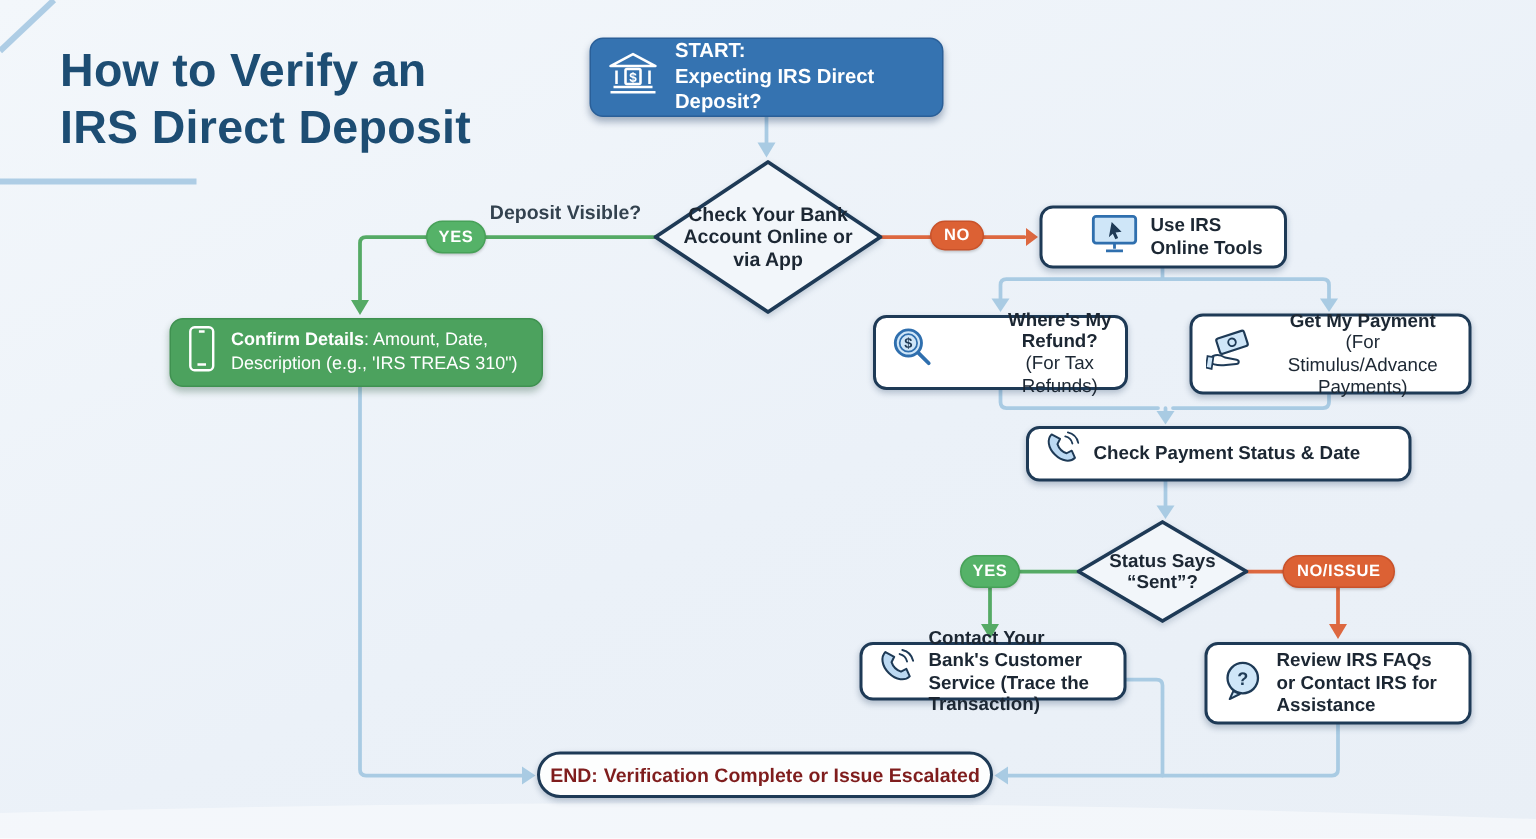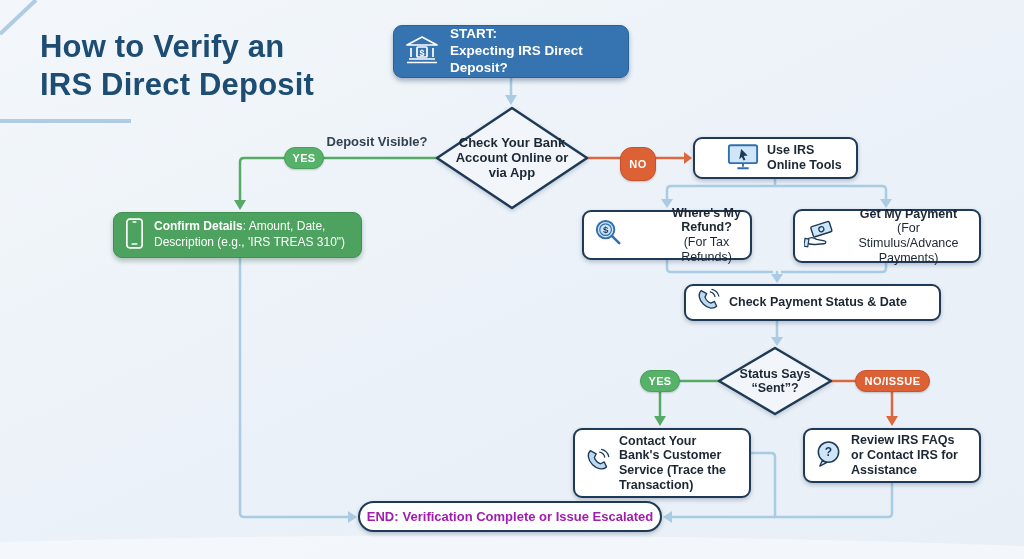--- a/index.html
+++ b/index.html
@@ -44,21 +44,21 @@
         font-weight:bold;font-size:11px;letter-spacing:.4px;border-radius:12px;
         box-shadow:0 1px 2px rgba(0,0,0,.2);}
   .pill.green{background:#55b268;border:1.5px solid #47a158;}
   .pill.orange{background:#dc6134;border:1.5px solid #c9522a;}
 
   .qlabel{font-size:13px;font-weight:600;color:#33424f;}
 
   
   .endpill{left:358px;top:501px;width:304px;height:31px;background:#fdfefe;
            border:2px solid #1e3a56;border-radius:16px;display:flex;align-items:center;
-           justify-content:center;gap:4px;font-size:13px;color:#a21caf;
+           justify-content:center;gap:4px;font-size:13px;color:#7f1d1d;
            box-shadow:0 2px 4px rgba(25,55,90,.28);}
 
   
   .cblue{stroke:#a9cbe3;stroke-width:2.5;fill:none;stroke-linecap:round;}
   .cgreen{stroke:#55aa65;stroke-width:2.5;fill:none;stroke-linecap:round;}
   .corange{stroke:#dd6840;stroke-width:2.5;fill:none;stroke-linecap:round;}
   .ablue{fill:#a9cbe3;}  .agreen{fill:#55aa65;}  .aorange{fill:#dd6840;}
   .diamond{fill:#f2f6fa;stroke:#1e3a56;stroke-width:2.5;stroke-linejoin:round;
            filter:drop-shadow(0 2px 2px rgba(30,60,90,.22));}
   .accent{stroke:#aecde5;stroke-width:4;}
@@ -122,21 +122,21 @@
     </span>
     <div class="txt">
       <div class="b">START:</div>
       <div>Expecting IRS Direct Deposit?</div>
     </div>
   </div>
 
   <div class="abs dtext" style="left:452px;top:135px;width:120px;font-size:13px;">Check Your Bank Account Online or via App</div>
   <div class="abs qlabel" style="left:322px;top:134px;width:110px;text-align:center;">Deposit Visible?</div>
   <div class="abs pill green" style="left:284px;top:147px;width:40px;height:22px;">YES</div>
-  <div class="abs pill orange" style="left:620px;top:147px;width:36px;height:34px;">NO</div>
+  <div class="abs pill orange" style="left:620px;top:147px;width:36px;height:20px;">NO</div>
 
   <div class="abs confirm">
     <span>
       <svg width="21" height="33" viewBox="0 0 22 34">
         <g stroke="#ffffff" stroke-width="1.7" fill="none" stroke-linejoin="round">
           <rect x="3" y="2" width="16" height="30" rx="3"></rect>
           <path d="M9 5 H13 M8 28 H14"></path>
         </g>
       </svg>
     </span>
@@ -193,21 +193,21 @@
         <path d="M17.5 4.5 q4.5 1 5.5 5.5 M19.5 1.5 q6.5 1.5 8 8" fill="none" stroke="#1e3a56" stroke-width="1.4" stroke-linecap="round"></path>
       </svg>
     </span>
     <div class="txt b">Check Payment Status &amp; Date</div>
   </div>
 
   <div class="abs dtext" style="left:733px;top:367px;width:84px;font-size:12.5px;">Status Says “Sent”?</div>
   <div class="abs pill green" style="left:640px;top:370px;width:40px;height:22px;">YES</div>
   <div class="abs pill orange" style="left:855px;top:370px;width:75px;height:22px;">NO/ISSUE</div>
 
-  <div class="abs node" style="left:573px;top:428px;width:178px;height:70px;">
+  <div class="abs node" style="left:573px;top:428px;width:178px;height:39px;">
     <span>
       <svg width="27" height="27" viewBox="0 0 30 30">
         <path d="M7 3 C3.5 6.5 4 13 9.5 18.5 C15 24 21.5 24.5 25 21 L22.5 15.5 L18.5 17.5 C15.5 16.5 12.5 13.5 11.5 10.5 L13.5 6.5 Z" fill="#bcd9f2" stroke="#1e3a56" stroke-width="1.5" stroke-linejoin="round"></path>
         <path d="M17.5 4.5 q4.5 1 5.5 5.5 M19.5 1.5 q6.5 1.5 8 8" fill="none" stroke="#1e3a56" stroke-width="1.4" stroke-linecap="round"></path>
       </svg>
     </span>
     <div class="txt b" style="width:136px;">Contact Your Bank's Customer Service (Trace the Transaction)</div>
   </div>
 
   <div class="abs node" style="left:803px;top:428px;width:178px;height:55px;">

